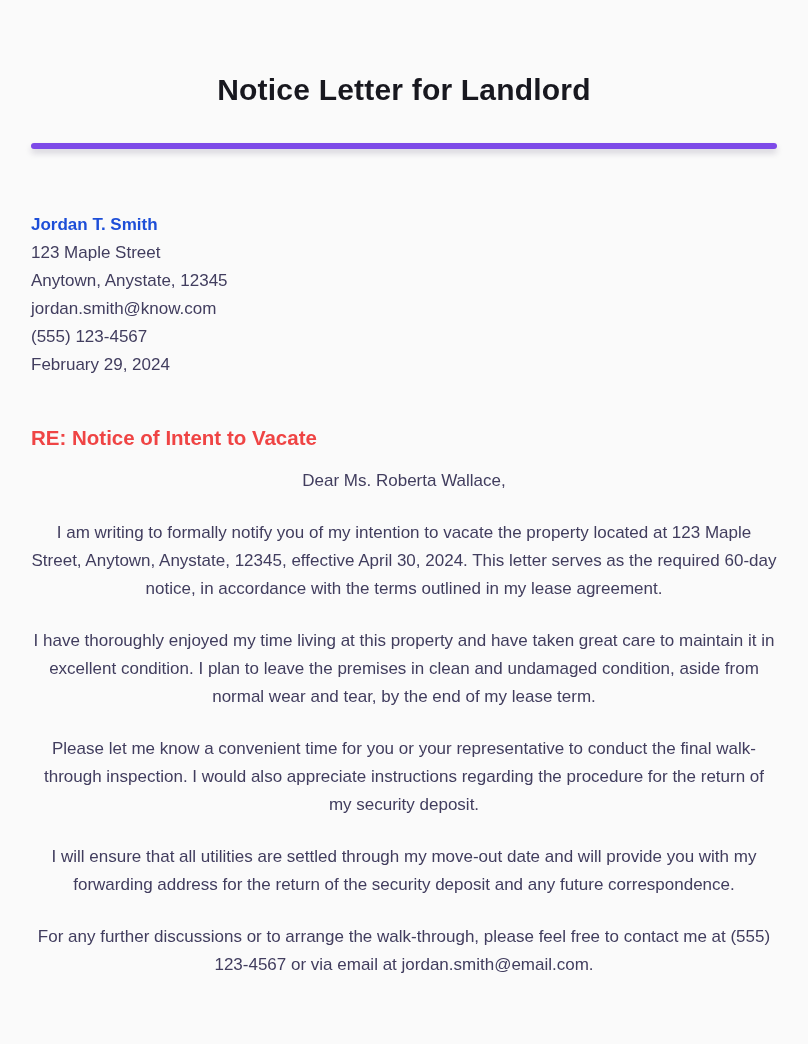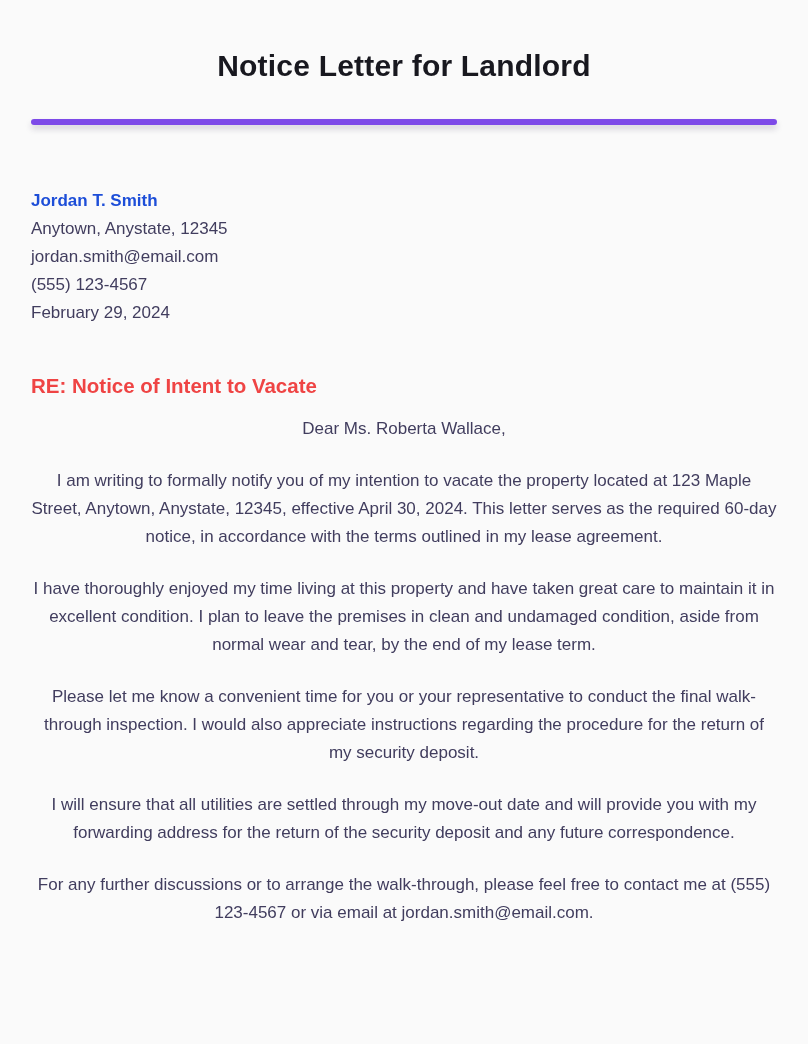--- a/index.html
+++ b/index.html
@@ -11,21 +11,21 @@
     width: 808px;
     height: 1044px;
     overflow: hidden;
     font-family: "Liberation Sans", sans-serif;
     color: #413d5e;
   }
   .page {
     box-sizing: border-box;
     width: 808px;
     height: 1044px;
-    padding: 48px 31px 0 31px;
+    padding: 72px 31px 0 31px;
     overflow: hidden;
   }
   .doc-title {
     margin: 0;
     font-size: 30px;
     line-height: 36px;
     font-weight: 700;
     text-align: center;
     color: #18181f;
     letter-spacing: 0.2px;
@@ -77,22 +77,23 @@
 <div class="page">
 
   <h1 class="doc-title">Notice Letter for Landlord</h1>
 
   <div class="divider"></div>
 
   <div class="letter">
 
     <div class="addr-block">
       <p class="addr-line addr-name">Jordan T. Smith</p>
+      <p class="addr-line">123 Maple Street</p>
       <p class="addr-line">Anytown, Anystate, 12345</p>
-      <p class="addr-line">jordan.smith@email.com</p>
+      <p class="addr-line">jordan.smith@know.com</p>
       <p class="addr-line">(555) 123-4567</p>
       <p class="addr-line">February 29, 2024</p>
     </div>
 
 
     <h2 class="subject">RE: Notice of Intent to Vacate</h2>
 
     <p class="para salutation">Dear Ms. Roberta Wallace,</p>
 
     <p class="para">I am writing to formally notify you of my intention to vacate the property located at 123 Maple Street, Anytown, Anystate, 12345, effective April 30, 2024. This letter serves as the required 60-day notice, in accordance with the terms outlined in my lease agreement.</p>

